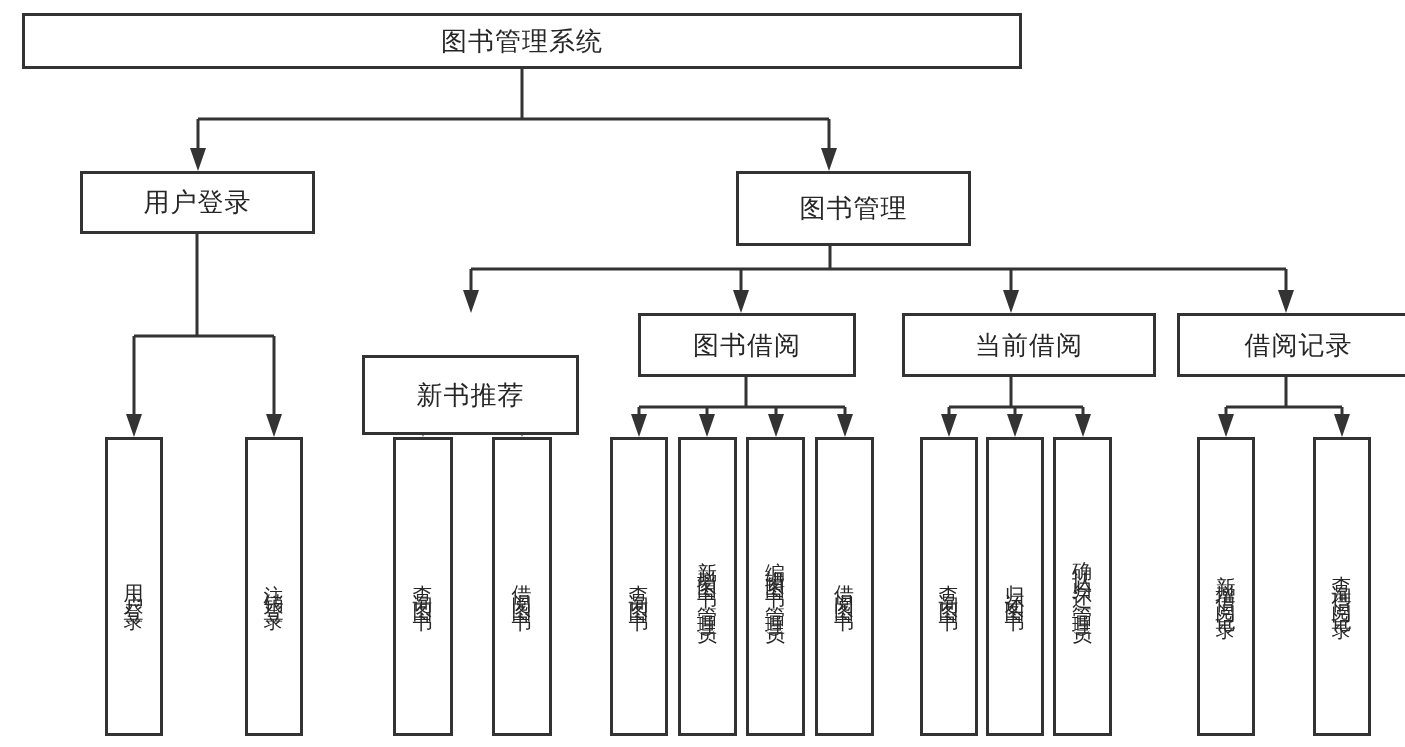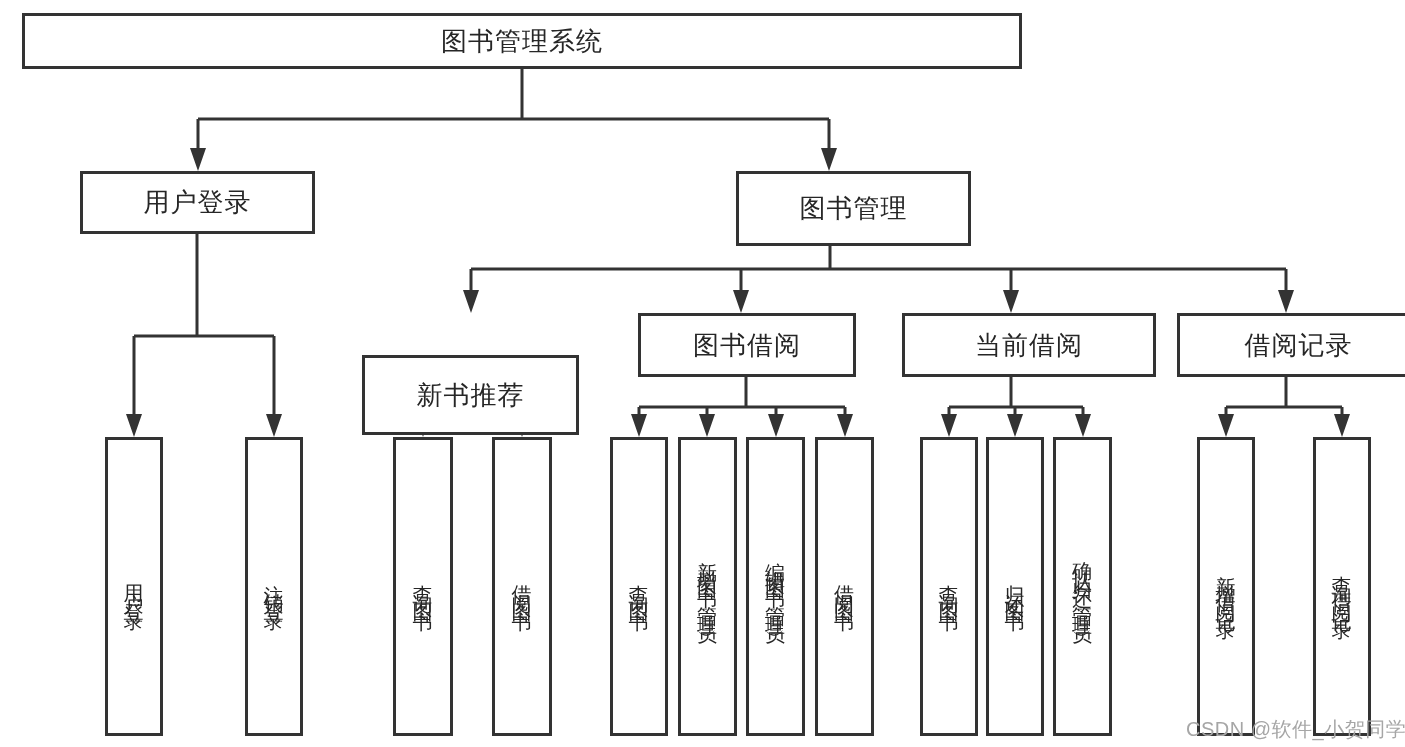--- a/index.html
+++ b/index.html
@@ -128,14 +128,13 @@
   <div class="box v leaf n-l7">编辑图书（管理员）</div>
   <div class="box v leaf n-l8">借阅图书</div>
 
   <div class="box v leaf n-l9">查询图书</div>
   <div class="box v leaf n-l10">归还图书</div>
   <div class="box v leaf n-l11">确认归还（管理员）</div>
 
   <div class="box v leaf n-l12">新增借阅记录</div>
   <div class="box v leaf n-l13">查询借阅记录</div>
 
-  <div class="watermark">CSDN @软件_小贺同学</div>
 </div>
 
 </body></html>

